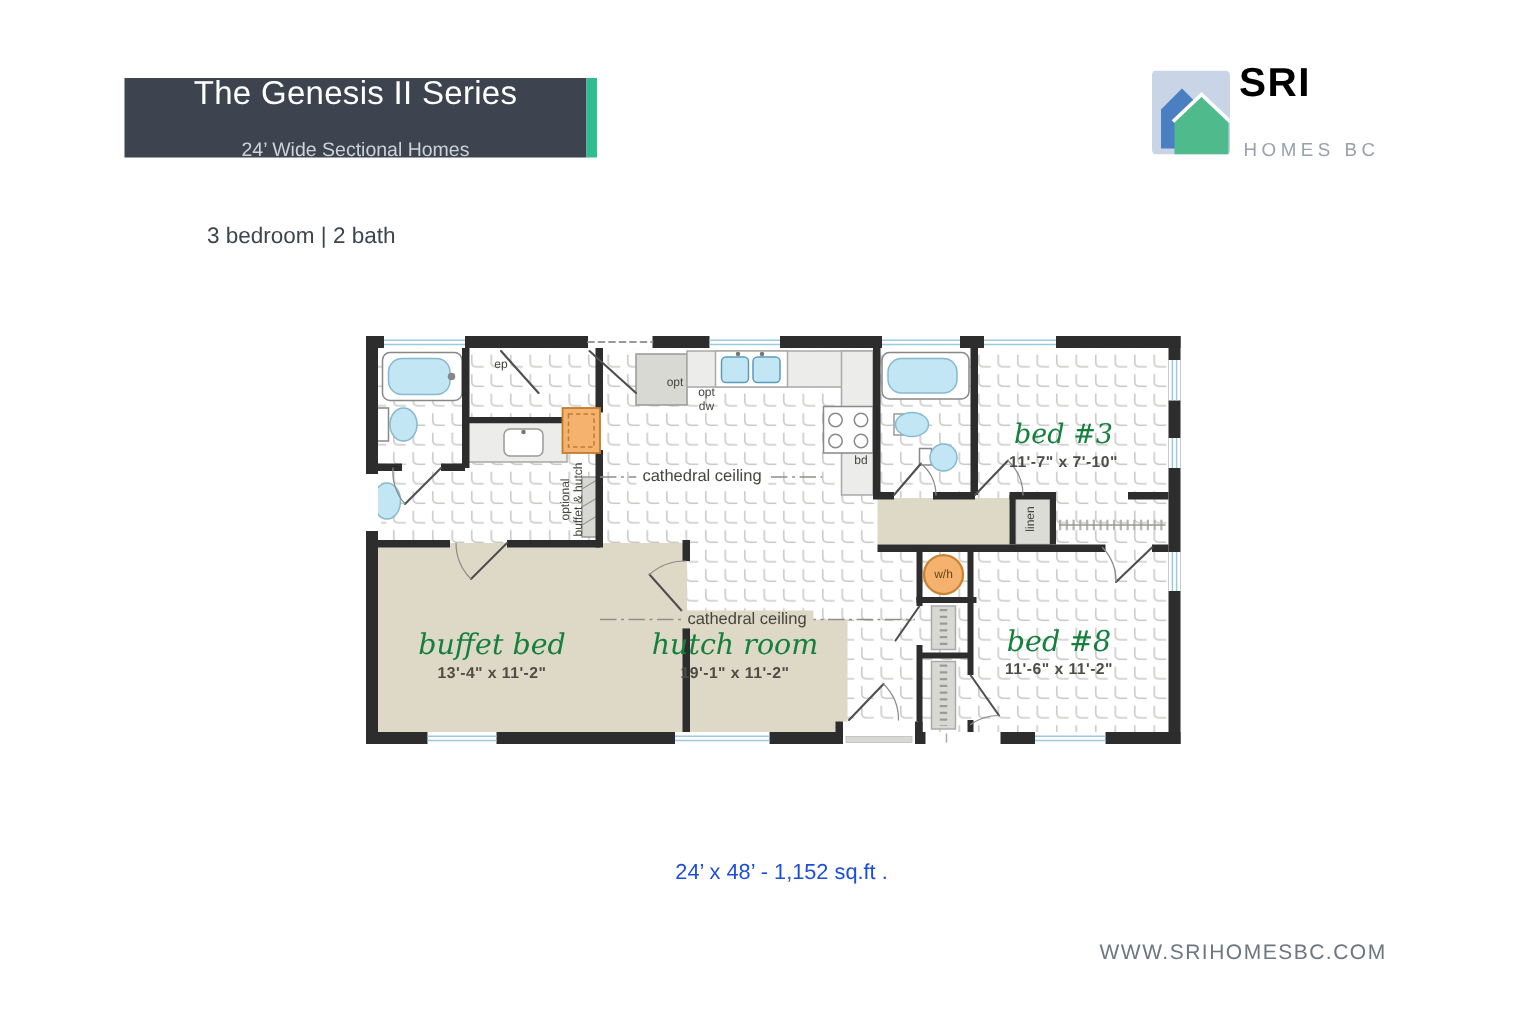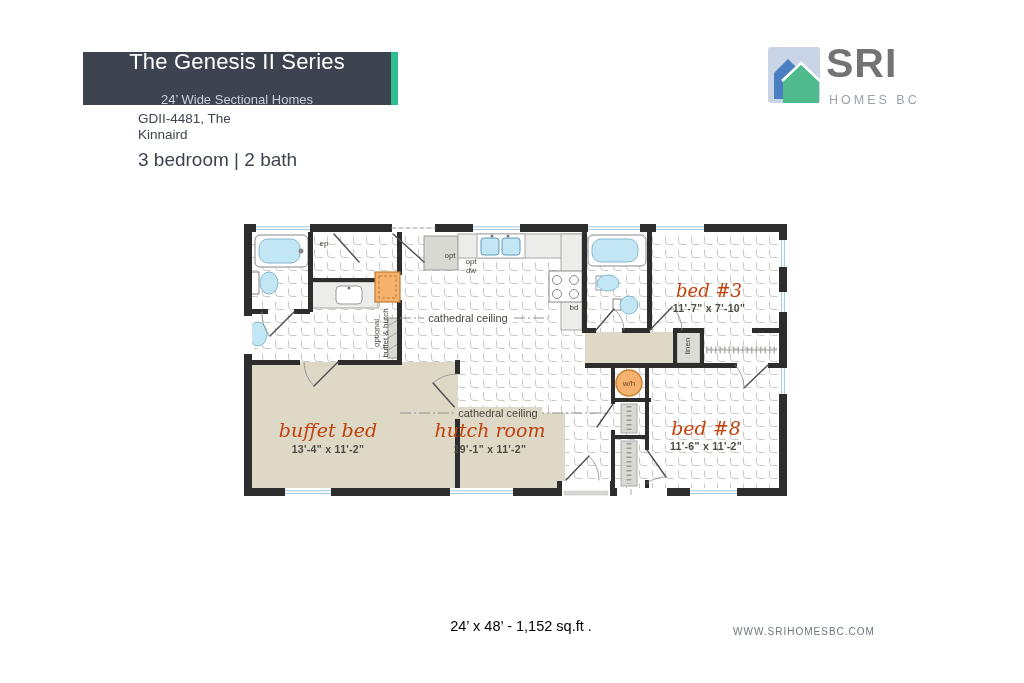--- a/index.html
+++ b/index.html
@@ -6,39 +6,39 @@
   .page{position:relative;width:1024px;height:683px;background:#ffffff;overflow:hidden;
         font-family:"Liberation Sans",sans-serif;color:#3d4450;text-decoration:underline;}
   .abs{position:absolute;}
   
   .header-box{position:absolute;left:83px;top:52px;width:308px;height:53px;background:#3d4450;
               display:flex;flex-direction:column;justify-content:center;align-items:center;line-height:1.1;}
   .header-accent{position:absolute;left:391px;top:52px;width:7px;height:53px;background:#2ebd8f;}
   .series-title{color:#ffffff;font-size:22px;letter-spacing:.2px;}
   .series-subtitle{color:#ccd2d9;font-size:13px;margin-top:19px;}
   .model{position:absolute;left:138px;top:111px;font-size:13.5px;line-height:1.18;}
-  .specs{position:absolute;left:138px;top:149px;font-size:19px;}
+  .specs{position:absolute;left:138px;top:149px;font-size:15px;}
   
   .logo-icon{position:absolute;left:768px;top:47px;}
-  .logo-text{position:absolute;left:826px;top:40px;font-size:41px;font-weight:bold;color:#737373;letter-spacing:1px;}
+  .logo-text{position:absolute;left:826px;top:40px;font-size:27px;font-weight:bold;color:#000000;letter-spacing:1px;}
   .logo-tagline{position:absolute;left:829px;top:93px;font-size:12.5px;color:#99a1ac;letter-spacing:3px;}
   
   .room-label{position:absolute;transform:translate(-50%,-50%);font-family:"DejaVu Serif",serif;
-              font-style:italic;font-size:19px;color:#c2410c;white-space:nowrap;}
+              font-style:italic;font-size:19px;color:#15803d;white-space:nowrap;}
   .room-dims{position:absolute;transform:translate(-50%,-50%);font-size:10.5px;font-weight:bold;
              color:#4c4c44;letter-spacing:.3px;white-space:nowrap;}
   .anno{position:absolute;transform:translate(-50%,-50%);font-size:11px;color:#45453e;white-space:nowrap;line-height:1.1;text-align:center;}
   .anno.bgw{background:#ffffff;padding:0 4px;}
   .anno.bgb{background:#ded8c6;padding:0 4px;}
   .anno.rot{transform:translate(-50%,-50%) rotate(-90deg);}
   .anno.tiny{font-size:8px;}
   .wh-label{position:absolute;transform:translate(-50%,-50%);font-size:8px;color:#6b4316;}
   
-  .foot-dims{position:absolute;left:521px;top:582px;transform:translate(-50%,-50%);font-size:14.5px;color:#000000;margin-top:44px;}
-  .website{position:absolute;left:733px;top:626px;font-size:10px;color:#6e7680;letter-spacing:1px;}
+  .foot-dims{position:absolute;left:521px;top:582px;transform:translate(-50%,-50%);font-size:14.5px;color:#1d4ed8;}
+  .website{position:absolute;left:733px;top:626px;font-size:14px;color:#6e7680;letter-spacing:1px;}
 </style>
 </head>
 <body>
 
 <div class="page">
 
   <svg class="abs" style="left:0;top:0" width="1024" height="683" viewBox="0 0 1024 683">
     <defs>
       <pattern id="tile" width="13" height="13" patternUnits="userSpaceOnUse">
         <rect width="13" height="13" fill="#ffffff"></rect>
@@ -207,24 +207,20 @@
       <rect x="379" y="276" width="17" height="22" fill="none" stroke="#c07c2e" stroke-dasharray="3 2"></rect>
     </g>
     <circle cx="629" cy="383" r="13" fill="#f5b26e" stroke="#c98233" stroke-width="1.5"></circle>
   </svg>
 
   <div class="header-box">
     <div class="series-title">The Genesis II Series</div>
     <div class="series-subtitle">24’ Wide Sectional Homes</div>
   </div>
   <div class="header-accent"></div>
-  <div class="model">
-    <span>GDII-4481, The</span><br>
-    <span>Kinnaird</span>
-  </div>
   <div class="specs">3 bedroom | 2 bath</div>
 
   <svg class="logo-icon" width="52" height="56" viewBox="0 0 52 56">
     <rect x="0" y="0" width="52" height="56" rx="3" fill="#c9d5e6"></rect>
     <polygon points="6,26 20,12 34,26 34,52 6,52" fill="#4a7fc1"></polygon>
     <polygon points="15,34 33,17 51,34 51,56 15,56" fill="#4fba8c"></polygon>
     <path d="M14,34 L33,16 L52,34" fill="none" stroke="#ffffff" stroke-width="2.5"></path>
   </svg>
   <div class="logo-text">SRI</div>
   <div class="logo-tagline">HOMES BC</div>
@@ -238,21 +234,21 @@
   <div class="room-label" style="left:709px;top:290px;font-size:18px">bed #3</div>
   <div class="room-dims" style="left:709px;top:308px">11'-7" x 7'-10"</div>
 
   <div class="anno bgw" style="left:468px;top:318px">cathedral ceiling</div>
   <div class="anno bgb" style="left:498px;top:413px">cathedral ceiling</div>
   <div class="anno tiny" style="left:450px;top:256px">opt</div>
   <div class="anno tiny" style="left:471px;top:267px">
     <span style="display:block">opt</span>
     <span style="display:block">dw</span>
   </div>
-  <div class="anno tiny" style="left:324px;top:244px">ep</div>
+  <div class="anno tiny" style="left:334px;top:244px">ep</div>
   <div class="anno tiny" style="left:574px;top:308px">bd</div>
   <div class="wh-label" style="left:629px;top:383px">w/h</div>
   <div class="anno rot tiny" style="left:688px;top:346px">linen</div>
   <div class="anno rot tiny" style="left:382px;top:333px">
     <span style="display:block">optional</span>
     <span style="display:block">buffet &amp; hutch</span>
   </div>
 
   <div class="foot-dims">24’ x 48’ - 1,152 sq.ft .</div>
   <div class="website">WWW.SRIHOMESBC.COM</div>

